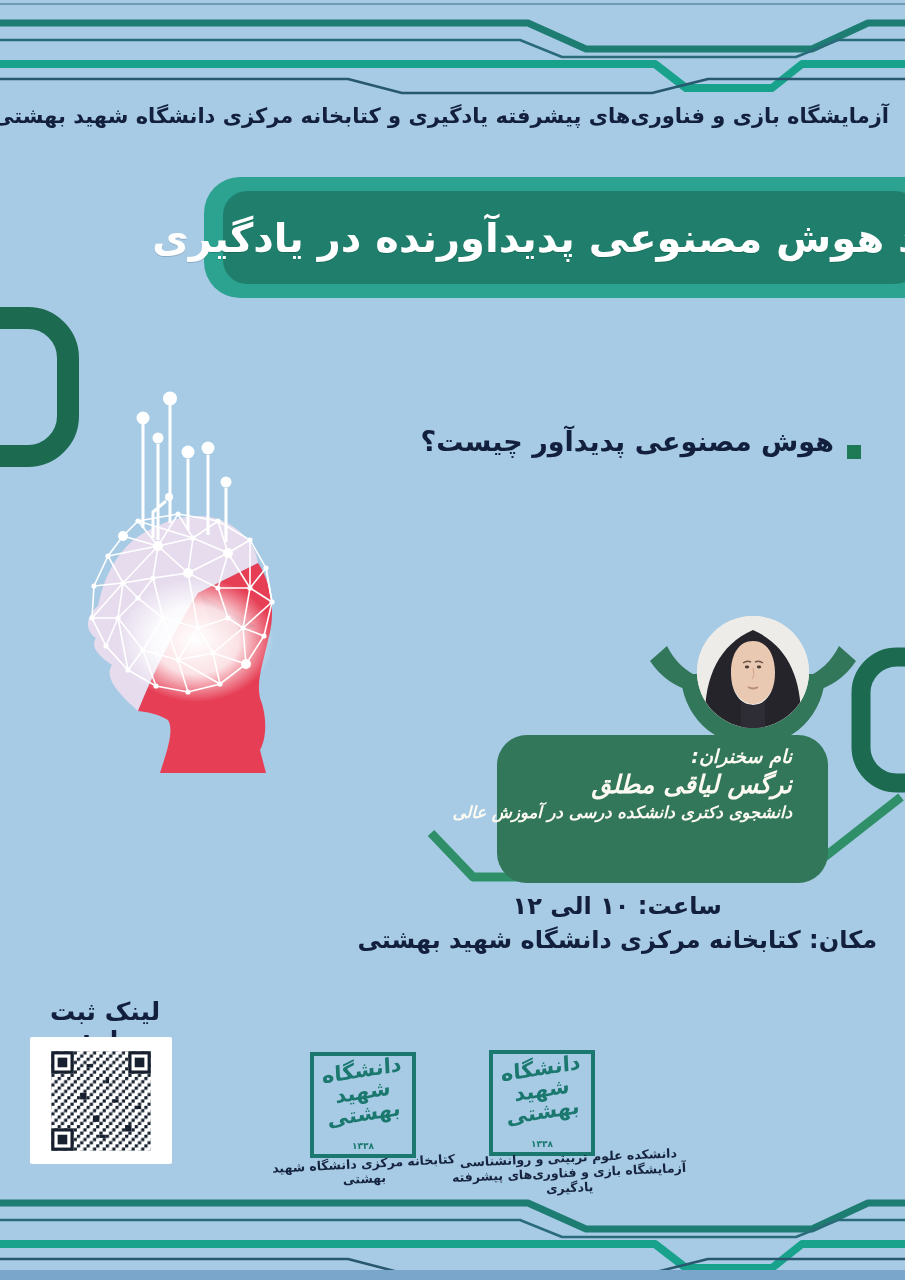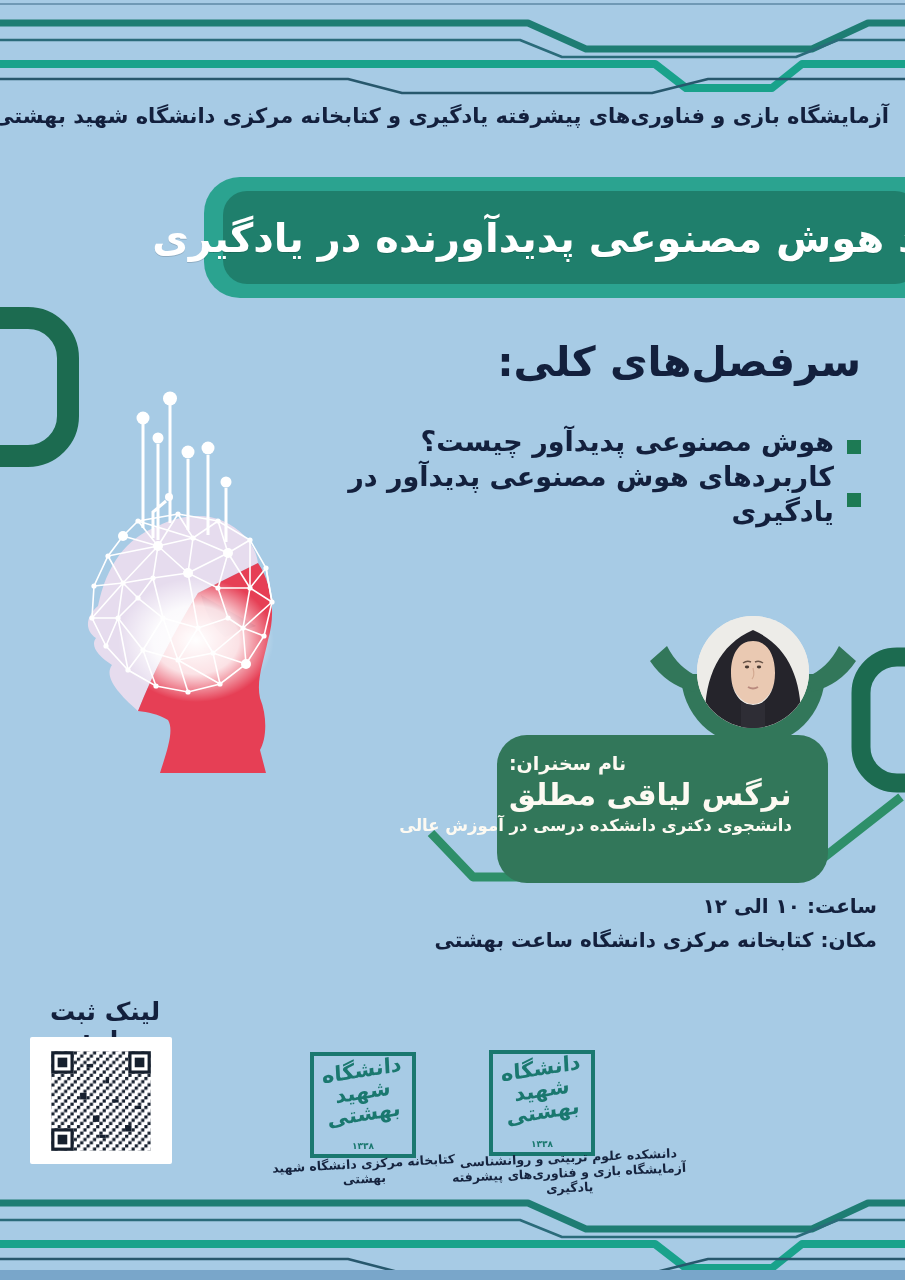--- a/index.html
+++ b/index.html
@@ -28,37 +28,37 @@
     background:#1f7f6c; border-radius:24px;
     display:flex; align-items:center; justify-content:center;
   }
   .banner-title{
     color:#ffffff; font-size:40px; font-weight:bold; white-space:nowrap;
     padding-left:30px; text-shadow:0 1px 0 rgba(0,0,0,.15);
   }
   
   .topics-heading{top:338px; right:44px; font-size:41px; font-weight:bold; z-index:5;}
   .topics{top:424px; right:44px; width:588px; z-index:5;}
-  .topic{display:flex; align-items:center; font-size:27px; font-weight:bold; line-height:35px;}
+  .topic{display:flex; align-items:flex-end; font-size:27px; font-weight:bold; line-height:35px;}
   .topic .sq{flex:0 0 auto; width:14px; height:14px; background:#1d7a54; margin-top:11px; margin-inline-end:13px;}
   
   .speaker-box{
     left:497px; top:735px; width:331px; height:148px; background:#32775a;
     border-radius:30px; z-index:3; box-sizing:border-box;
-    padding:17px 36px 0 12px; text-align:left; color:#fdfaf2;
+    padding:10px 36px 0 12px; text-align:right; color:#fdfaf2;font-style:italic;
   }
   .speaker-label{font-size:19px; font-weight:bold; margin-bottom:3px;}
-  .speaker-name{font-size:30px; font-weight:bold; margin-bottom:4px;}
+  .speaker-name{font-size:25px; font-weight:bold; margin-bottom:4px;}
   .speaker-role{font-size:16.5px; font-weight:bold; white-space:nowrap;}
   .photo{
     left:697px; top:616px; width:112px; height:112px; border-radius:50%;
     overflow:hidden; z-index:4; background:#edece8;
   }
   
-  .details{top:889px; right:28px; text-align:right; font-size:20px; font-weight:bold; line-height:34px; z-index:5;}
+  .details{top:889px; right:28px; text-align:center; font-size:24px; font-weight:bold; line-height:34px; z-index:5;}
   
   .reg-label{top:997px; left:26px; width:158px; text-align:center; font-size:25px; font-weight:bold; z-index:5;}
   .qr-box{
     left:30px; top:1037px; width:142px; height:127px; background:#ffffff; z-index:5;
     display:flex; align-items:center; justify-content:center; border-radius:2px;
   }
   
   .seal{z-index:5;}
   .seal-left{left:310px; top:1052px;}
   .seal-right{left:489px; top:1050px;}
@@ -108,29 +108,24 @@
   </svg>
 
   <div class="abs organizer">آزمایشگاه بازی و فناوری‌های پیشرفته یادگیری و کتابخانه مرکزی دانشگاه شهید بهشتی برگزار می‌کند:</div>
 
   <div class="abs banner-outer">
     <div class="banner-inner">
       <div class="banner-title">کاربرد هوش مصنوعی پدیدآورنده در یادگیری</div>
     </div>
   </div>
 
-  <div class="abs topics-heading">سرفصل‌های کلی:</div>
   <div class="abs topics">
     <div class="topic">
       <span class="sq"></span>
       <span>هوش مصنوعی پدیدآور چیست؟</span>
-    </div>
-    <div class="topic">
-      <span class="sq"></span>
-      <span>کاربردهای هوش مصنوعی پدیدآور در یادگیری</span>
     </div>
   </div>
 
   <svg class="abs head-art" width="316" height="400" viewBox="0 0 316 400">
     <defs>
       <radialGradient id="glow">
         <stop offset="0" stop-color="#ffffff" stop-opacity="1"></stop>
         <stop offset="0.55" stop-color="#ffffff" stop-opacity="0.85"></stop>
         <stop offset="1" stop-color="#ffffff" stop-opacity="0"></stop>
       </radialGradient>
@@ -212,21 +207,21 @@
   </div>
 
   <div class="abs speaker-box">
     <div class="speaker-label">نام سخنران:</div>
     <div class="speaker-name">نرگس لیاقی مطلق</div>
     <div class="speaker-role">دانشجوی دکتری دانشکده درسی در آموزش عالی</div>
   </div>
 
   <div class="abs details">
     <div>ساعت: ۱۰ الی ۱۲</div>
-    <div>مکان: کتابخانه مرکزی دانشگاه ساعت بهشتی</div>
+    <div>مکان: کتابخانه مرکزی دانشگاه شهید بهشتی</div>
   </div>
 
   <div class="abs reg-label">لینک ثبت نام:</div>
   <div class="abs qr-box">
     <svg width="106" height="106" viewBox="0 0 33 33">
       <defs>
         <pattern id="qm" width="3" height="3" patternUnits="userSpaceOnUse">
           <rect x="0" y="0" width="1" height="1" fill="#16202e"></rect>
           <rect x="2" y="1" width="1" height="1" fill="#16202e"></rect>
           <rect x="1" y="2" width="1" height="1" fill="#16202e"></rect>

